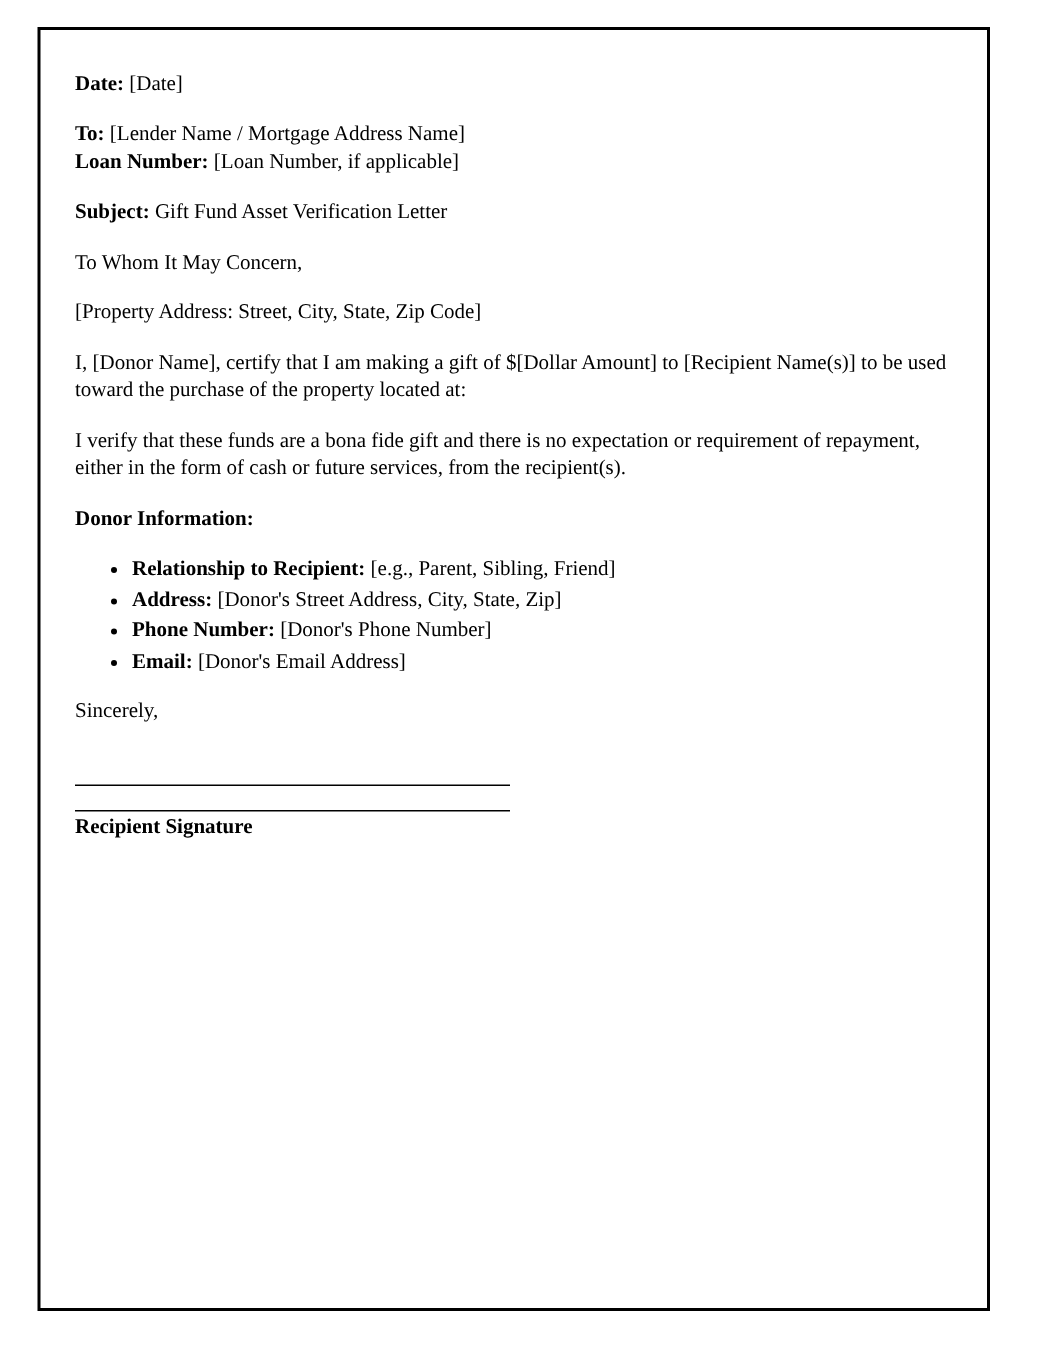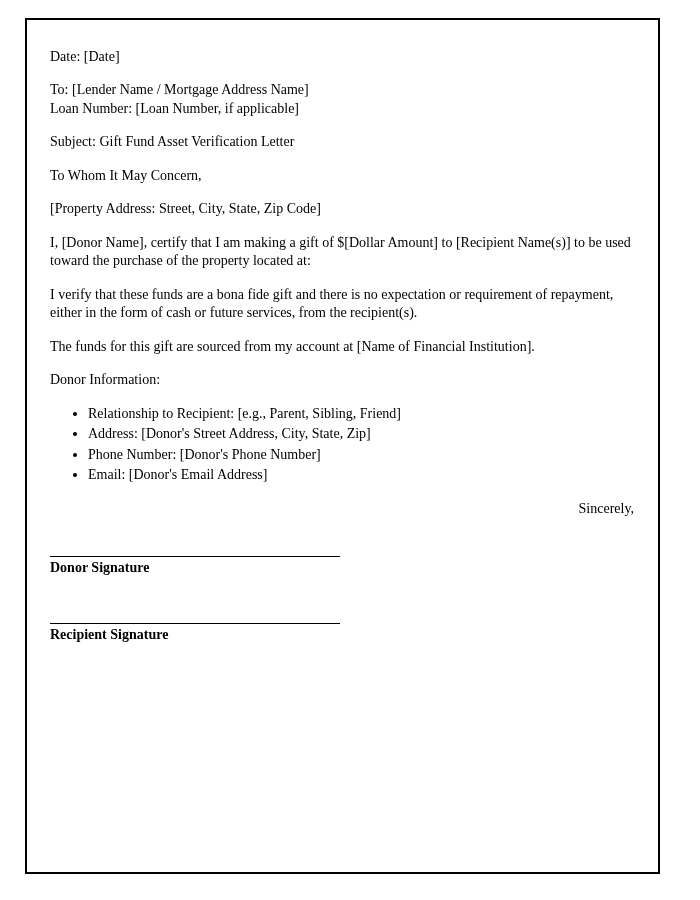--- a/index.html
+++ b/index.html
@@ -23,32 +23,31 @@
     font-size: 14px;
     line-height: 1.32;
     color: #000000;
   }
   .para {
     margin: 0 0 15px 0;
   }
   .line {
     margin: 0;
   }
-  strong { font-weight: normal; text-align: right; }
+  strong { font-weight: bold; text-align: right; }
   ul.donor-list {
     margin: 0 0 15px 0;
     padding-left: 38px;
     list-style-type: disc;
   }
   ul.donor-list li {
     margin: 0 0 2px 0;
   }
   .closing {
     margin: 0 0 24px 0;
-    text-align: right;
   }
   .sig-line {
     width: 290px;
     height: 14px;
     border-bottom: 1px solid #000000;
     margin: 0 0 2px 0;
   }
   .sig-label {
     font-weight: bold;
     margin: 0 0 32px 0;
@@ -69,32 +68,30 @@
   <p class="para"><strong>Subject:</strong> <span>Gift Fund Asset Verification Letter</span></p>
 
   <p class="para">To Whom It May Concern,</p>
 
   <p class="para">[Property Address: Street, City, State, Zip Code]</p>
 
   <p class="para">I, [Donor Name], certify that I am making a gift of $[Dollar Amount] to [Recipient Name(s)] to be used toward the purchase of the property located at:</p>
 
   <p class="para">I verify that these funds are a bona fide gift and there is no expectation or requirement of repayment, either in the form of cash or future services, from the recipient(s).</p>
 
-  <p class="para">The funds for this gift are sourced from my account at [Name of Financial Institution].</p>
 
   <p class="para"><strong>Donor Information:</strong></p>
 
   <ul class="donor-list">
     <li><strong>Relationship to Recipient:</strong> <span>[e.g., Parent, Sibling, Friend]</span></li>
     <li><strong>Address:</strong> <span>[Donor's Street Address, City, State, Zip]</span></li>
     <li><strong>Phone Number:</strong> <span>[Donor's Phone Number]</span></li>
     <li><strong>Email:</strong> <span>[Donor's Email Address]</span></li>
   </ul>
 
   <p class="closing">Sincerely,</p>
 
   <div class="sig-line"></div>
-  <p class="sig-label">Donor Signature</p>
 
   <div class="sig-line"></div>
   <p class="sig-label">Recipient Signature</p>
 
 </div>
 
 </body></html>

